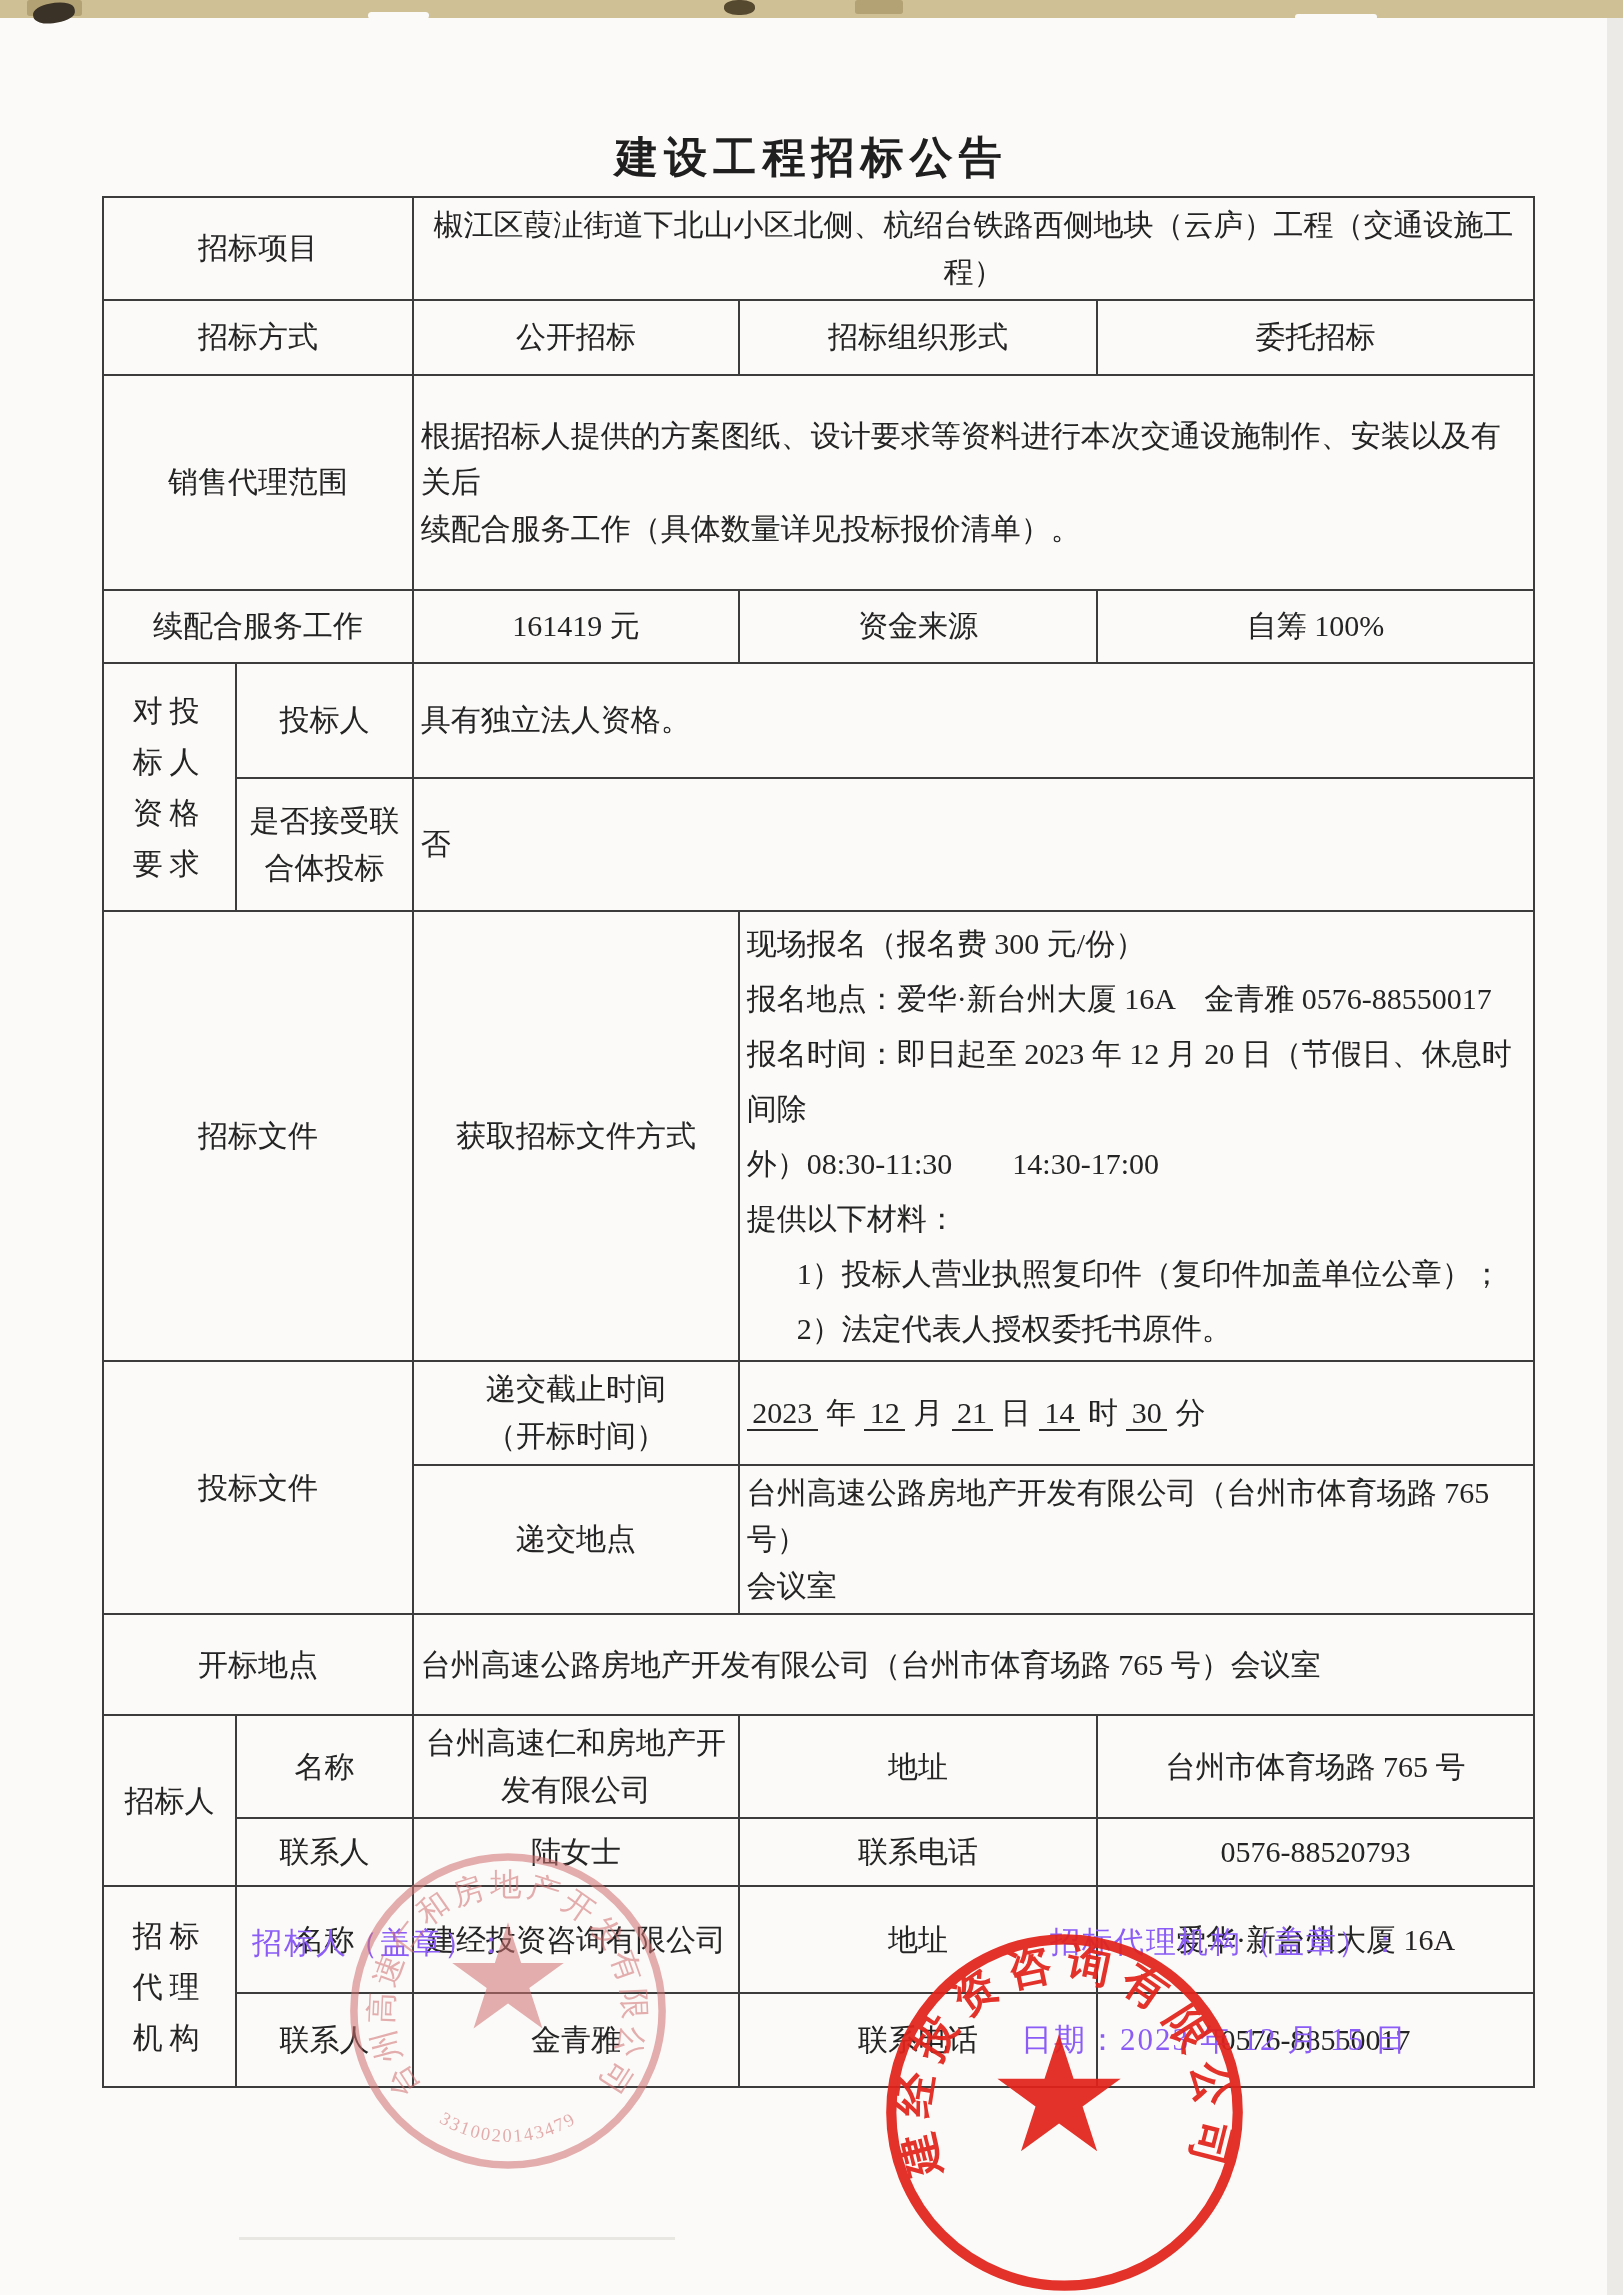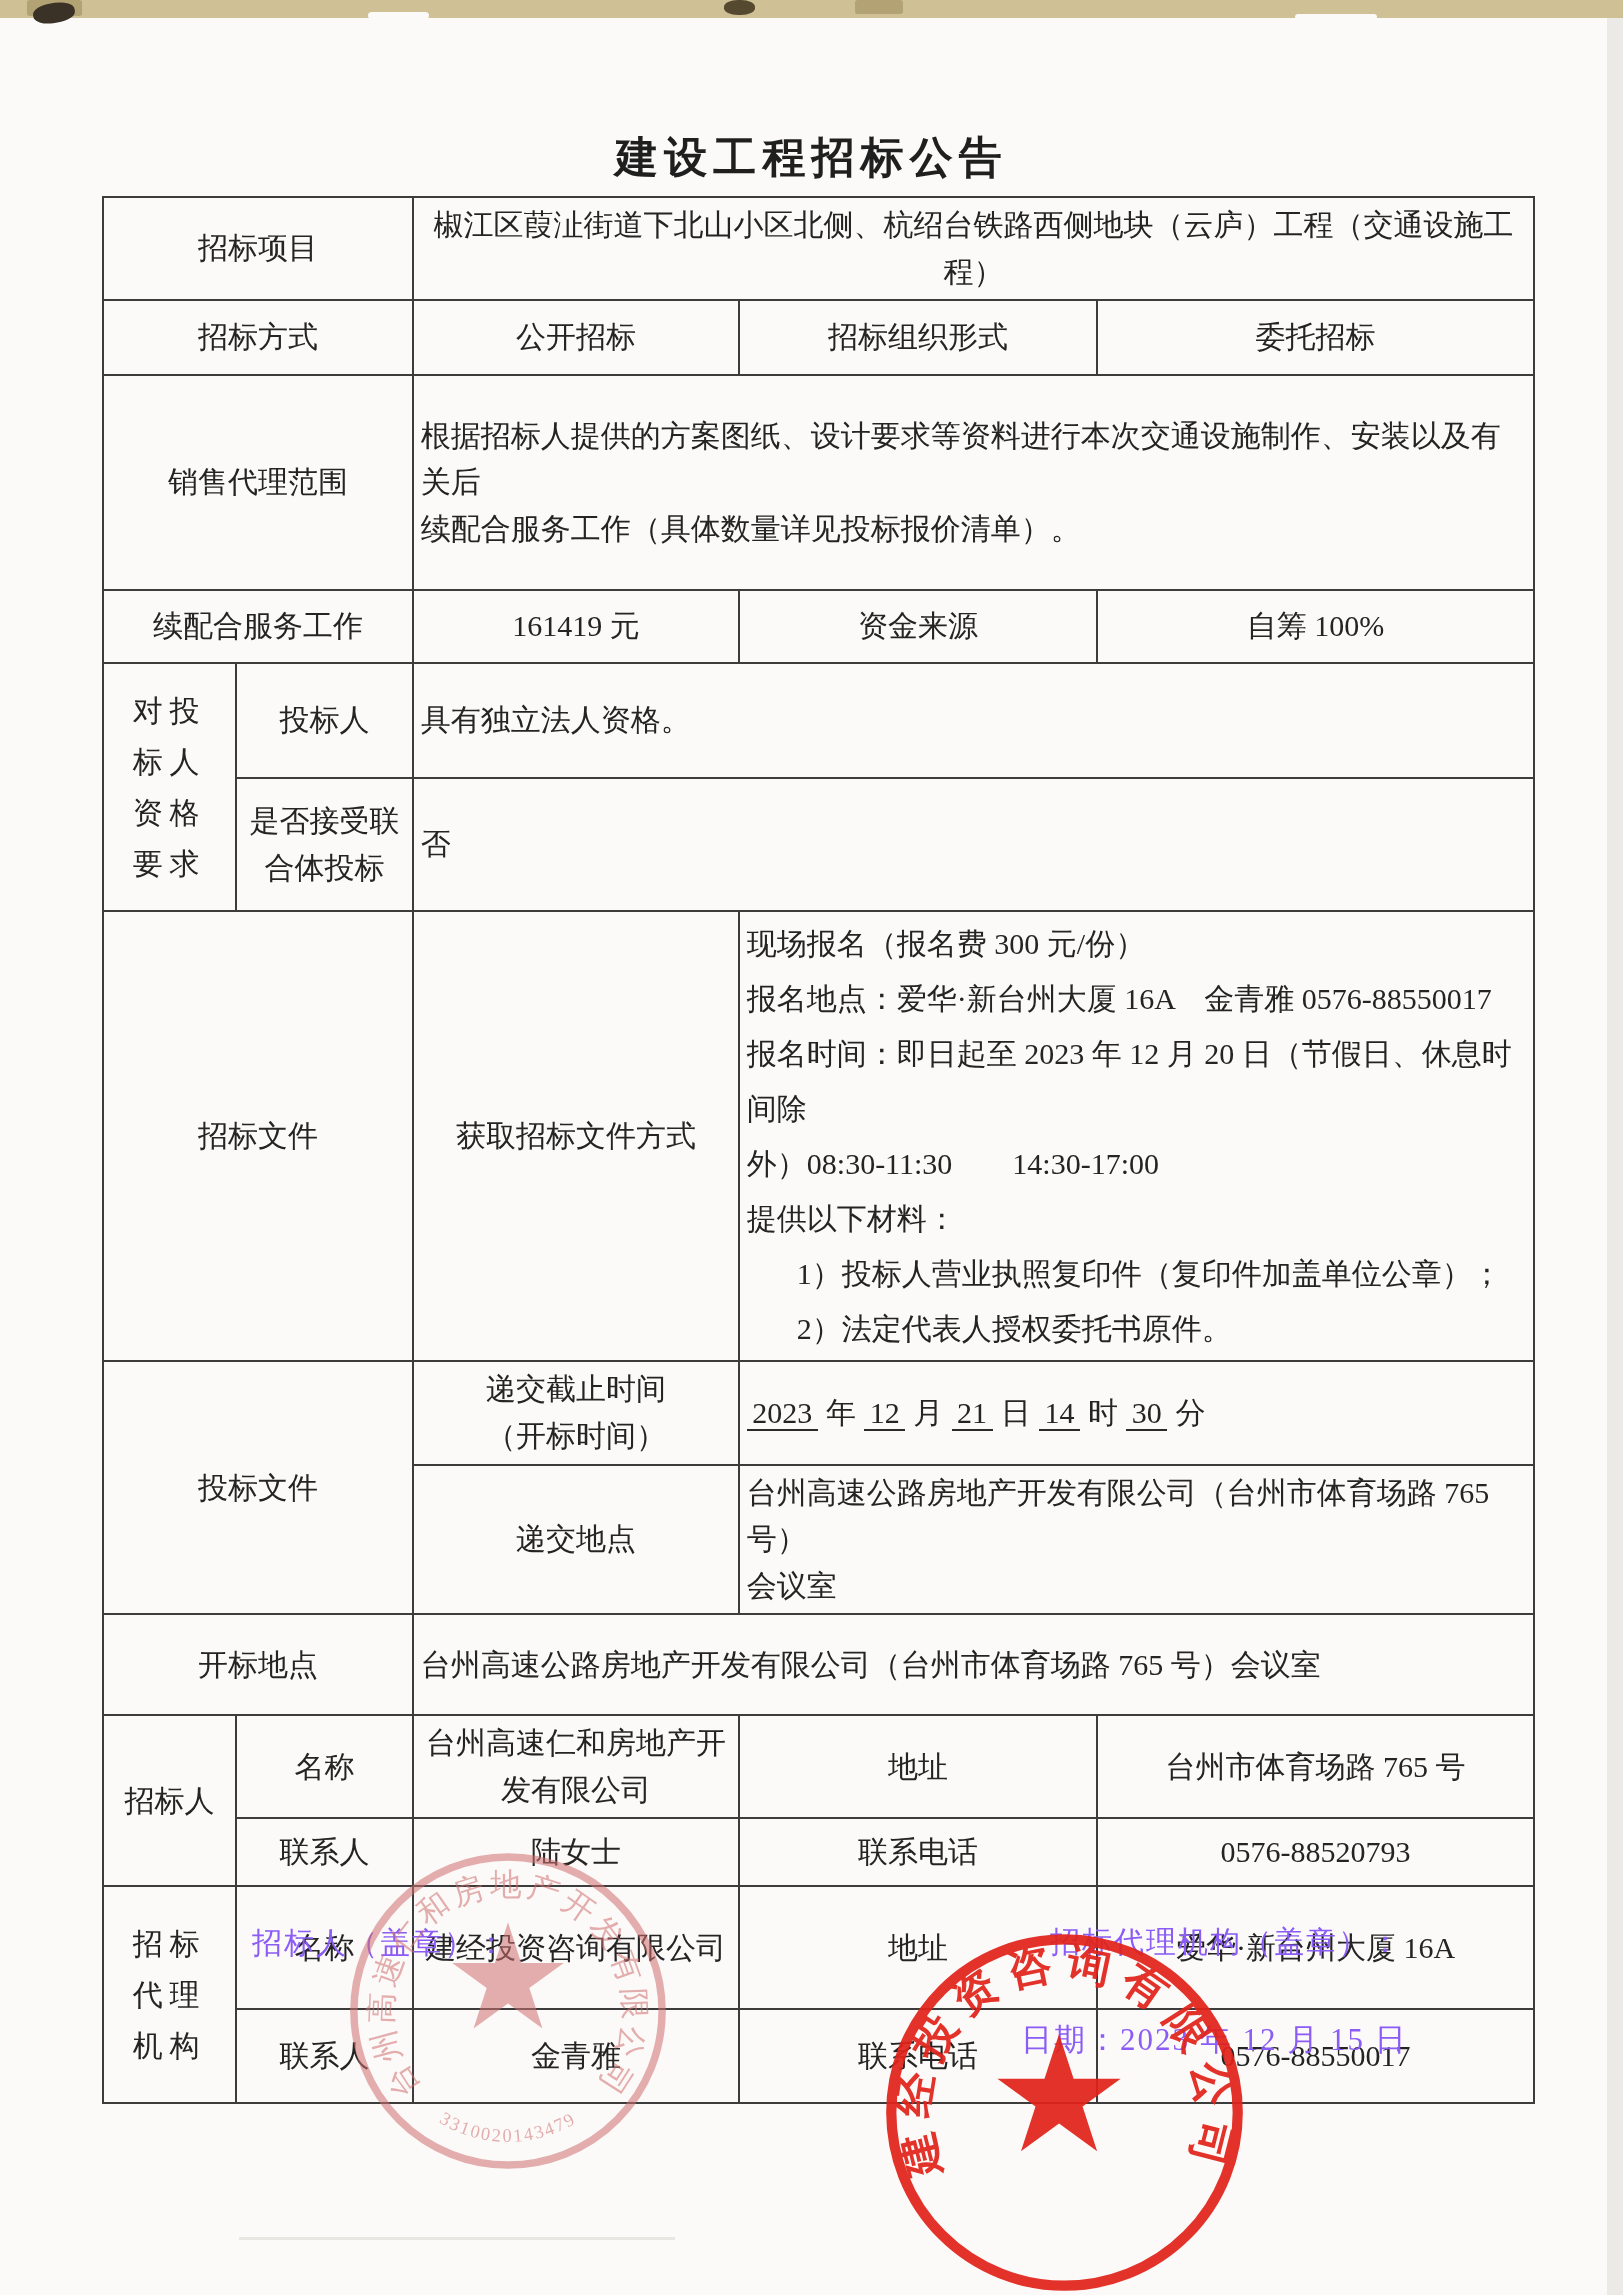--- a/index.html
+++ b/index.html
@@ -154,21 +154,21 @@
       <td class="val-c">台州市体育场路 765 号</td>
     </tr>
 
     <tr style="height:68px">
       <td class="lbl">联系人</td>
       <td class="val-c">陆女士</td>
       <td class="lbl">联系电话</td>
       <td class="val-c">0576-88520793</td>
     </tr>
 
-    <tr style="height:123px">
+    <tr style="height:107px">
       <td class="lbl" rowspan="2">
         <div class="wrapnarrow">招标代理机构</div>
       </td>
       <td class="lbl">名称</td>
       <td class="val-c" style="word-break:break-all;padding:4.1px 11px;">建经投资咨询有限公司</td>
       <td class="lbl">地址</td>
       <td class="val-c">爱华·新台州大厦 16A</td>
     </tr>
 
     <tr style="height:94px">

